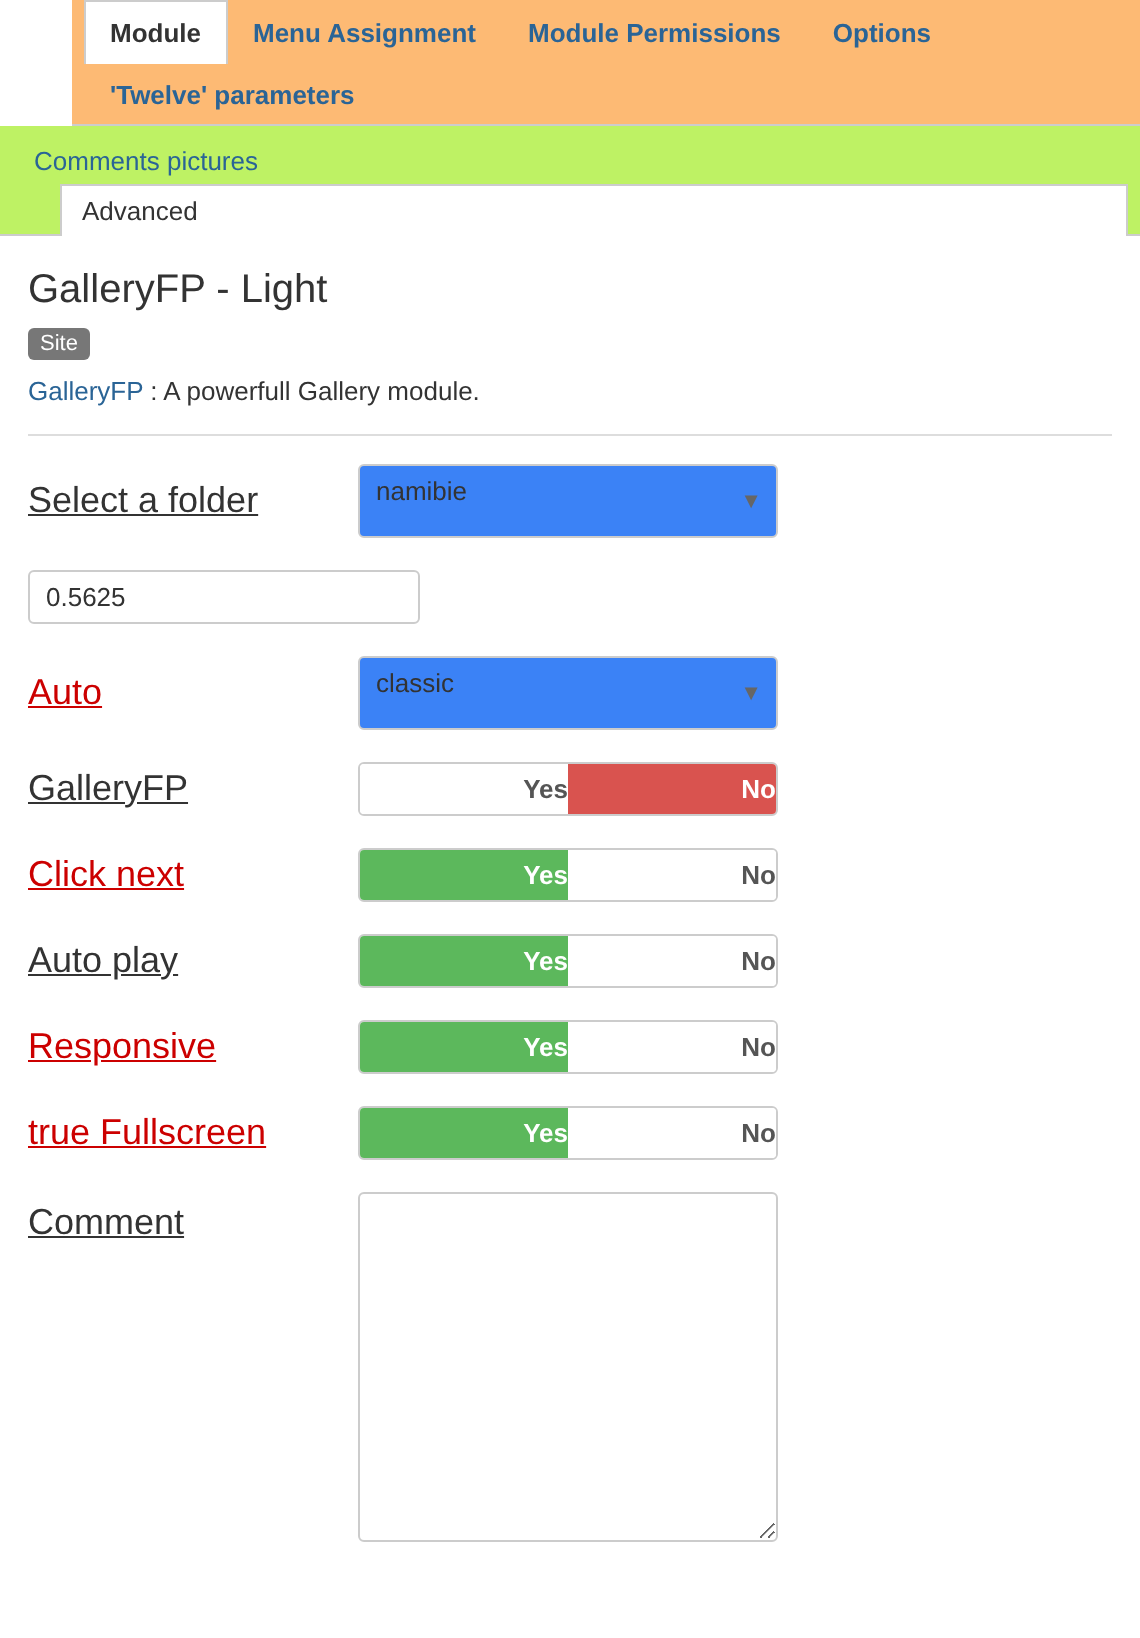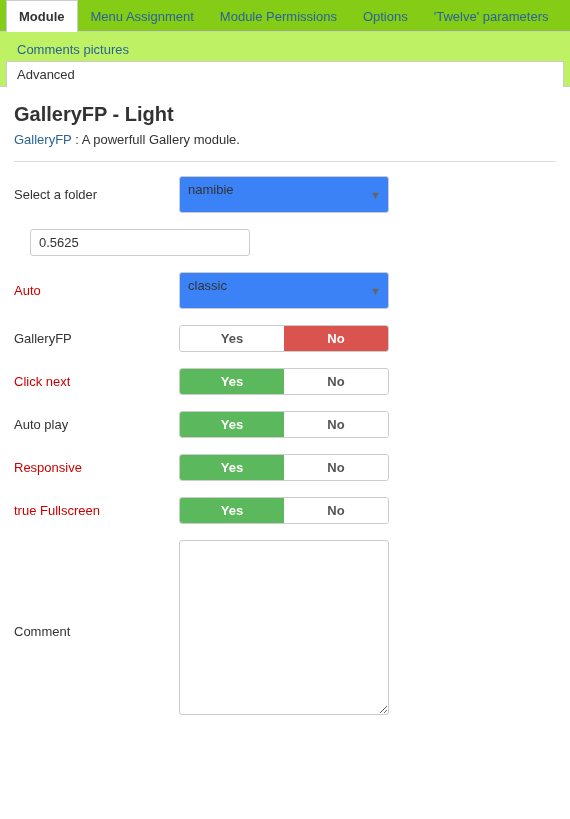--- a/index.html
+++ b/index.html
@@ -11,31 +11,33 @@
       width: 570px;
       min-height: 819px;
     }
 
     
     .tabs-top {
       display: flex;
       flex-wrap: wrap;
       border-bottom: 1px solid #ccc;
       padding: 0 6px;
-      background: #84cc16;
+      background: #fdba74;
+      margin-left: 36px;
     }
     .tab-item {
       padding: 8px 12px;
       cursor: pointer;
       font-size: 13px;
       color: #2a6496;
       text-decoration: none;
       border: 1px solid transparent;
       border-bottom: none;
       margin-bottom: -1px;
+      font-weight: bold;
     }
     .tab-item.active {
       background: #fff;
       border-color: #ccc;
       border-bottom-color: #fff;
       color: #333;
       font-weight: bold;
     }
 
     .tabs-second {
@@ -52,30 +54,31 @@
       color: #2a6496;
       border: 1px solid transparent;
       border-bottom: none;
       margin-bottom: -1px;
     }
     .tab-second-item.active {
       background: #fff;
       border-color: #ccc;
       border-bottom-color: #fff;
       color: #333;
+      margin-left: 24px;
     }
 
     
     .page-content {
       padding: 16px 14px;
     }
 
     .page-title {
       font-size: 20px;
-      font-weight: bold;
+      font-weight: normal;
       color: #333;
       margin-bottom: 6px;
     }
 
     .badge-site {
       display: inline-block;
       background: #777;
       color: #fff;
       font-size: 11px;
       padding: 2px 6px;
@@ -102,23 +105,24 @@
     
     .form-row {
       display: flex;
       align-items: center;
       margin-bottom: 16px;
     }
 
     .form-label {
       width: 165px;
       min-width: 165px;
-      font-size: 13px;
+      font-size: 18px;
       color: #c00;
       padding-right: 10px;
+      text-decoration: underline;
     }
     .form-label.black {
       color: #333;
     }
 
     .form-control {
       flex: 1;
     }
 
     
@@ -144,41 +148,40 @@
       right: 8px;
       top: 50%;
       transform: translateY(-50%);
       pointer-events: none;
       font-size: 11px;
       color: #666;
     }
 
     
     .text-input {
-      width: 220px;
+      width: 196px;
       padding: 5px 8px;
       border: 1px solid #ccc;
       border-radius: 3px;
       font-size: 13px;
       color: #333;
-      margin-left: 16px;
     }
 
     
     .toggle-group {
       display: inline-flex;
       border: 1px solid #ccc;
       border-radius: 3px;
       overflow: hidden;
       width: 210px;
     }
     .toggle-btn {
       flex: 1;
       padding: 5px 0;
-      text-align: center;
+      text-align: right;
       font-size: 13px;
       cursor: pointer;
       font-weight: bold;
     }
     .toggle-btn.yes-active {
       background: #5cb85c;
       color: #fff;
     }
     .toggle-btn.no-active {
       background: #d9534f;
@@ -194,21 +197,21 @@
       width: 210px;
       height: 175px;
       border: 1px solid #ccc;
       border-radius: 3px;
       font-size: 13px;
       padding: 5px 8px;
       resize: vertical;
     }
 
     .form-row.top-align {
-      align-items: center;
+      align-items: flex-start;
     }
     .form-row.top-align .form-label {
       margin-top: 5px;
     }
   </style>
 </head>
 <body>
 
 <div class="tabs-top">
   <a class="tab-item active">Module</a>
@@ -219,20 +222,23 @@
 </div>
 
 <div class="tabs-second">
   <a class="tab-second-item">Comments pictures</a>
   <a class="tab-second-item active">Advanced</a>
 </div>
 
 <div class="page-content">
 
   <div class="page-title">GalleryFP - Light</div>
+  <div>
+    <span class="badge-site">Site</span>
+  </div>
   <div style="margin-bottom: 10px;">
     <a class="subtitle-link">GalleryFP</a><span class="subtitle-text"> : A powerfull Gallery module.</span>
   </div>
 
   <hr class="divider">
 
   <div class="form-row">
     <div class="form-label black">Select a folder</div>
     <div class="form-control">
       <div class="select-wrapper">

